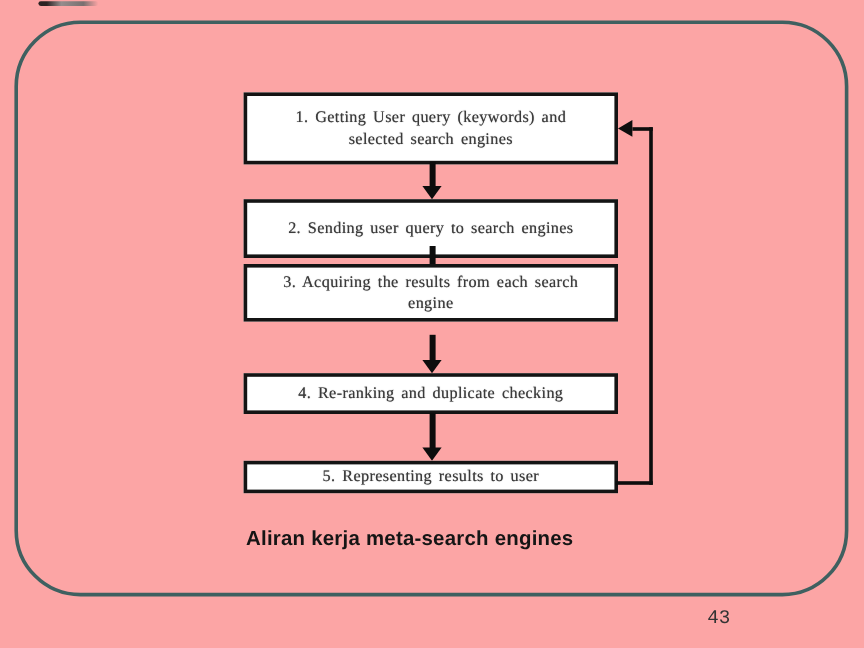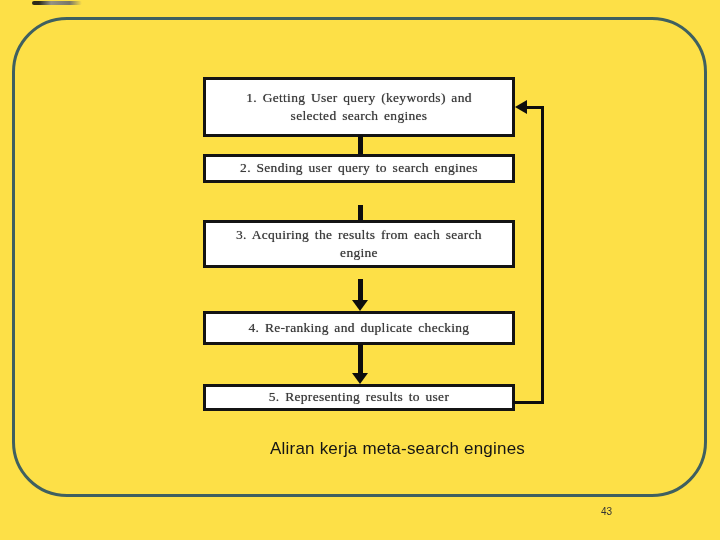--- a/index.html
+++ b/index.html
@@ -1,17 +1,17 @@
 <!DOCTYPE html>
 <html><head>
 <meta charset="utf-8">
 <style>
   html,body{margin:0;padding:0;background:#ffffff;}
   .canvas{
-    position:relative;width:720px;height:540px;background:#fde047;
+    position:relative;width:720px;height:540px;background:#fca5a5;
     font-family:"Liberation Serif", serif;overflow:hidden;
   }
   .frame{
     position:absolute;left:12px;top:17px;width:695px;height:480px;
     border:3px solid #3f6060;border-radius:55px;box-sizing:border-box;
   }
   .artifact{
     position:absolute;left:32px;top:1px;width:50px;height:4px;
     background:linear-gradient(90deg,#151515 0,#151515 14%,#8a8a8a 38%,#6a6a6a 75%,rgba(120,120,120,0) 100%);
     border-radius:2px;opacity:.9;
@@ -20,21 +20,21 @@
   .fbox{
     position:absolute;left:203px;width:312px;box-sizing:border-box;
     border:3px solid #141414;background:#ffffff;
     display:flex;align-items:center;justify-content:center;text-align:center;
     color:#3b3b3b;font-size:13.5px;line-height:1.35;
     letter-spacing:0.3px;word-spacing:2px;
     text-shadow:0 0 .7px rgba(70,70,70,.8);
   }
   .fbox span{white-space:pre-line;}
   .b1{top:77px;height:60px}
-  .b2{top:154px;height:29px}
+  .b2{top:166px;height:49px}
   .b3{top:220px;height:48px}
   .b4{top:311px;height:34px}
   .b5{top:384px;height:27px}
   
   .stem{position:absolute;left:358px;width:5px;background:#0d0d0d;}
   .s1{top:135px;height:21px}
   .s2{top:205px;height:18px}
   .s3{top:279px;height:22px}
   .s4{top:344px;height:30px}
   .head{
@@ -46,27 +46,27 @@
   
   .fb-h1{position:absolute;left:513px;top:401px;width:31px;height:3px;background:#0d0d0d;}
   .fb-v {position:absolute;left:541px;top:106px;width:3px;height:298px;background:#0d0d0d;}
   .fb-h2{position:absolute;left:527px;top:106px;width:17px;height:3px;background:#0d0d0d;}
   .fb-head{
     position:absolute;left:515px;top:100px;width:0;height:0;
     border-top:7px solid transparent;border-bottom:7px solid transparent;
     border-right:12px solid #0d0d0d;
   }
   .caption{
-    position:absolute;left:205px;top:439px;width:320px;text-align:right;
-    font-family:"Liberation Sans", sans-serif;font-weight:normal;
+    position:absolute;left:205px;top:439px;width:320px;text-align:left;
+    font-family:"Liberation Sans", sans-serif;font-weight:bold;
     font-size:17px;color:#151515;letter-spacing:0.2px;
   }
   .pagenum{
-    position:absolute;left:586px;top:506px;width:26px;text-align:right;
-    font-family:Liberation Sans, sans-serif;font-size:10px;color:#333333;
+    position:absolute;left:586px;top:506px;width:26px;text-align:center;
+    font-family:Liberation Mono, monospace;font-size:16px;color:#333333;
   }
 </style>
 </head>
 <body>
 
 <div class="canvas">
 
   <div class="frame"></div>
   <div class="artifact"></div>
 

